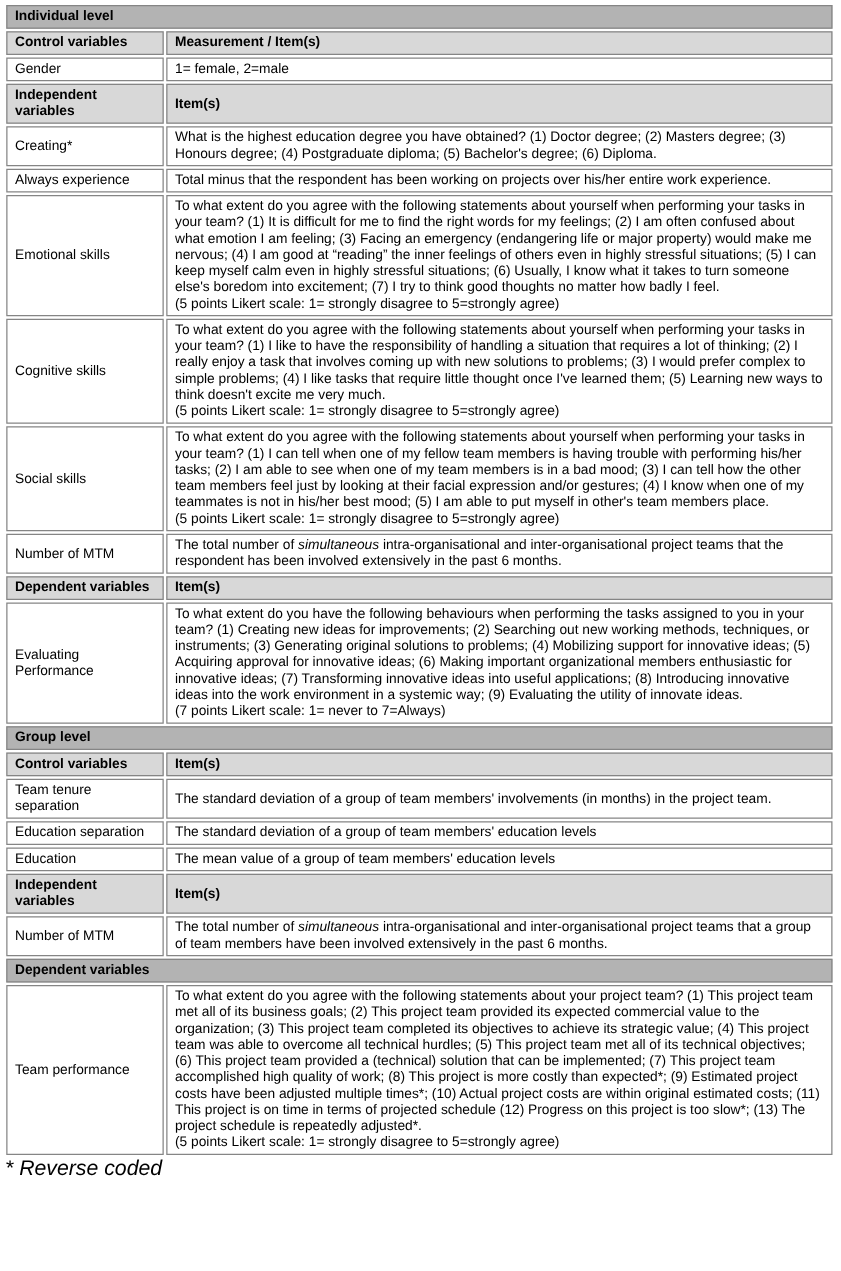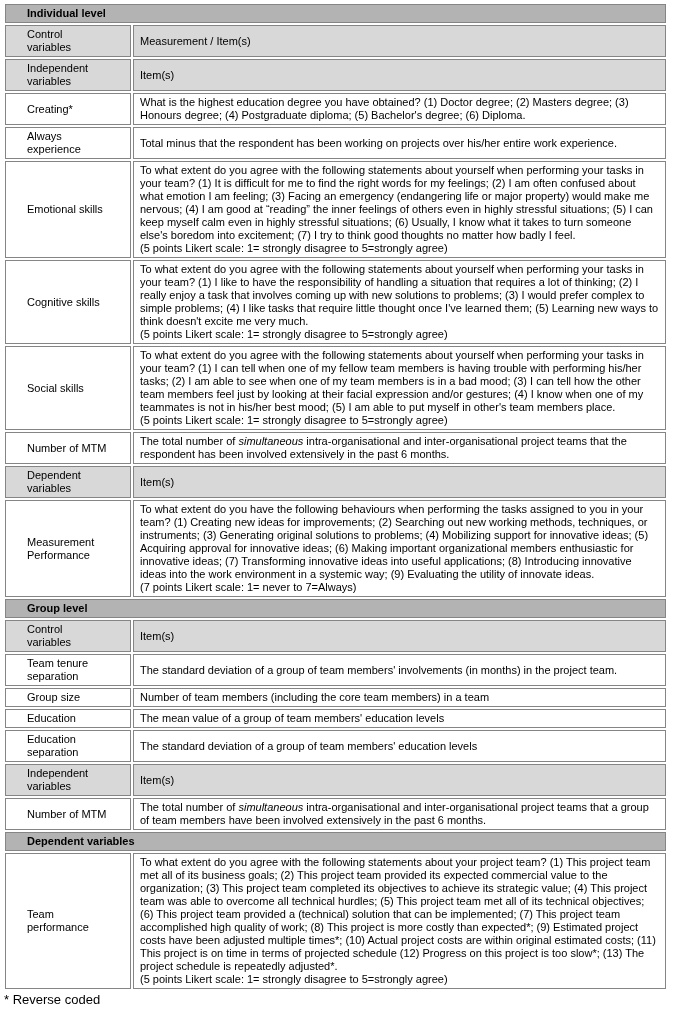--- a/index.html
+++ b/index.html
@@ -14,58 +14,64 @@
   table.vars {
     border-collapse: separate;
     border-spacing: 2px;
     width: 665px;
     margin: 2px 0 0 3px;
     table-layout: fixed;
   }
   td {
     border: 1px solid var(--border, #858585);
     vertical-align: middle;
-    padding: 2px 21px;
+    padding: 2px 6px;
     line-height: 13px;
     font-size: 11px;
     overflow: hidden;
   }
   td.section {
     background: var(--section-bg, #b3b3b3);
     font-weight: bold;
   }
   td.sub {
     background: var(--sub-bg, #d8d8d8);
+    font-weight: bold;
   }
   td.lab { }
   td.desc {
     white-space: pre-wrap;
     padding: 2px 6px;
   }
   .footnote {
-    font-size: 13px;
+    font-style: italic;
+    font-size: 17px;
     line-height: 13px;
     margin: 2px 0 0 4px;
   }
 </style>
 </head>
 <body>
 
 <table class="vars">
   <colgroup>
     <col style="width:126px">
     <col>
   </colgroup>
   <tbody>
     <tr>
       <td colspan="2" class="section">Individual level</td>
     </tr>
     <tr>
       <td class="sub lab">Control variables</td>
       <td class="sub desc">Measurement / Item(s)</td>
+    </tr>
+    <tr>
+      <td class="lab">Gender</td>
+      <td class="desc">1= female, 2=male</td>
     </tr>
     <tr>
       <td class="sub lab">Independent variables</td>
       <td class="sub desc">Item(s)</td>
     </tr>
     <tr>
       <td class="lab">Creating*</td>
       <td class="desc">What is the highest education degree you have obtained? (1) Doctor degree; (2) Masters degree; (3) Honours degree; (4) Postgraduate diploma; (5) Bachelor's degree; (6) Diploma.</td>
     </tr>
     <tr>
@@ -89,46 +95,42 @@
     </tr>
     <tr>
       <td class="lab">Number of MTM</td>
       <td class="desc">The total number of <i>simultaneous</i> intra-organisational and inter-organisational project teams that the respondent has been involved extensively in the past 6 months.</td>
     </tr>
     <tr>
       <td class="sub lab">Dependent variables</td>
       <td class="sub desc">Item(s)</td>
     </tr>
     <tr>
-      <td class="lab">Measurement Performance</td>
+      <td class="lab">Evaluating Performance</td>
       <td class="desc">To what extent do you have the following behaviours when performing the tasks assigned to you in your team? (1) Creating new ideas for improvements; (2) Searching out new working methods, techniques, or instruments; (3) Generating original solutions to problems; (4) Mobilizing support for innovative ideas; (5) Acquiring approval for innovative ideas; (6) Making important organizational members enthusiastic for innovative ideas; (7) Transforming innovative ideas into useful applications; (8) Introducing innovative ideas into the work environment in a systemic way; (9) Evaluating the utility of innovate ideas.
 (7 points Likert scale: 1= never to 7=Always)</td>
     </tr>
     <tr>
       <td colspan="2" class="section">Group level</td>
     </tr>
     <tr>
       <td class="sub lab">Control variables</td>
       <td class="sub desc">Item(s)</td>
     </tr>
     <tr>
       <td class="lab">Team tenure separation</td>
       <td class="desc">The standard deviation of a group of team members' involvements (in months) in the project team.</td>
     </tr>
     <tr>
-      <td class="lab">Group size</td>
-      <td class="desc">Number of team members (including the core team members) in a team</td>
+      <td class="lab">Education separation</td>
+      <td class="desc">The standard deviation of a group of team members' education levels</td>
     </tr>
     <tr>
       <td class="lab">Education</td>
       <td class="desc">The mean value of a group of team members' education levels</td>
-    </tr>
-    <tr>
-      <td class="lab">Education separation</td>
-      <td class="desc">The standard deviation of a group of team members' education levels</td>
     </tr>
     <tr>
       <td class="sub lab">Independent variables</td>
       <td class="sub desc">Item(s)</td>
     </tr>
     <tr>
       <td class="lab">Number of MTM</td>
       <td class="desc">The total number of <i>simultaneous</i> intra-organisational and inter-organisational project teams that a group of team members have been involved extensively in the past 6 months.</td>
     </tr>
     <tr>

